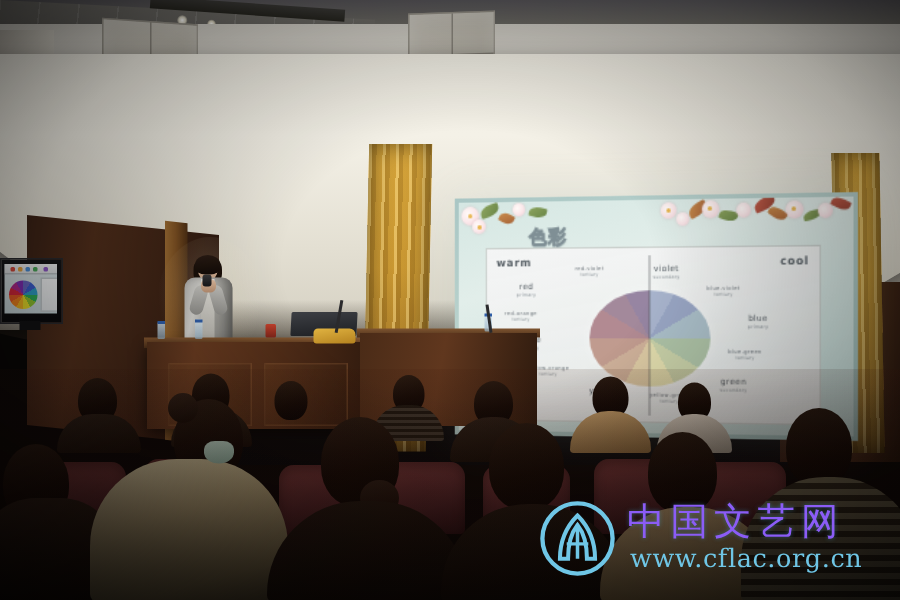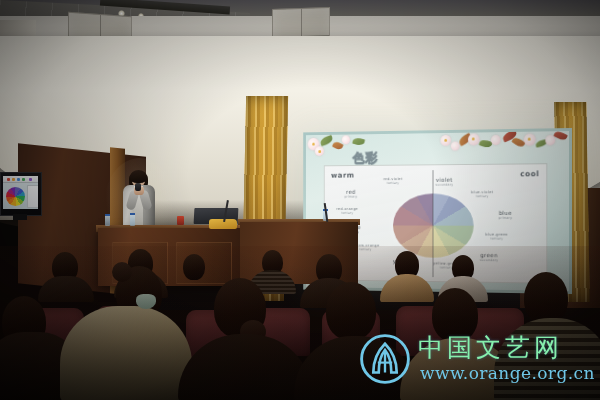--- a/index.html
+++ b/index.html
@@ -280,21 +280,21 @@
     background:linear-gradient(170deg,#2e2017,#140c07);}
   #darkvig{left:0;top:0;width:600px;height:400px;pointer-events:none;
     background:radial-gradient(ellipse at 52% 44%, rgba(0,0,0,0) 28%, rgba(0,0,0,.30) 66%, rgba(0,0,0,.70) 100%);}
   #warmcast{left:0;top:246px;width:600px;height:154px;pointer-events:none;
     background:linear-gradient(180deg, rgba(60,22,10,.12) 0%, rgba(25,8,4,.42) 60%, rgba(10,4,2,.62) 100%);}
 
   
   #watermark{left:356px;top:328px;width:232px;height:62px;}
   #wm-logo{position:absolute;left:2px;top:4px;width:54px;height:54px;}
   #wm-cn{position:absolute;left:62px;top:3px;font-size:25px;letter-spacing:4px;
-    color:#86efac;font-family:"DejaVu Sans",sans-serif;
+    color:#8b5cf6;font-family:"DejaVu Sans",sans-serif;
     text-shadow:0 0 3px rgba(60,150,190,.5);}
   #wm-url{position:absolute;left:64px;top:35px;font-size:17px;letter-spacing:.4px;
     color:#6fc6e6;font-family:"DejaVu Serif",serif;}
 </style>
 </head>
 <body>
 
 <div id="stage">
 
   <div id="ceiling" class="abs">
@@ -534,16 +534,16 @@
   <div id="darkvig" class="abs"></div>
 
   <div id="watermark" class="abs">
     <svg id="wm-logo" viewBox="0 0 60 60">
       <circle cx="30" cy="30" r="26" fill="none" stroke="#6fc6e6" stroke-width="3.2"></circle>
       <path d="M30 13 C21 22 17 32 17 45 L23 45 C23 33 26 25 30 20 C34 25 37 33 37 45 L43 45 C43 32 39 22 30 13 Z" fill="none" stroke="#6fc6e6" stroke-width="3"></path>
       <path d="M30 22 L30 45" stroke="#6fc6e6" stroke-width="2.6" fill="none"></path>
       <path d="M22 34 L38 34" stroke="#6fc6e6" stroke-width="2.4" fill="none"></path>
     </svg>
     <div id="wm-cn">中国文艺网</div>
-    <div id="wm-url">www.orange.org.cn</div>
+    <div id="wm-url">www.cflac.org.cn</div>
   </div>
 
 </div>
 
 </body></html>

